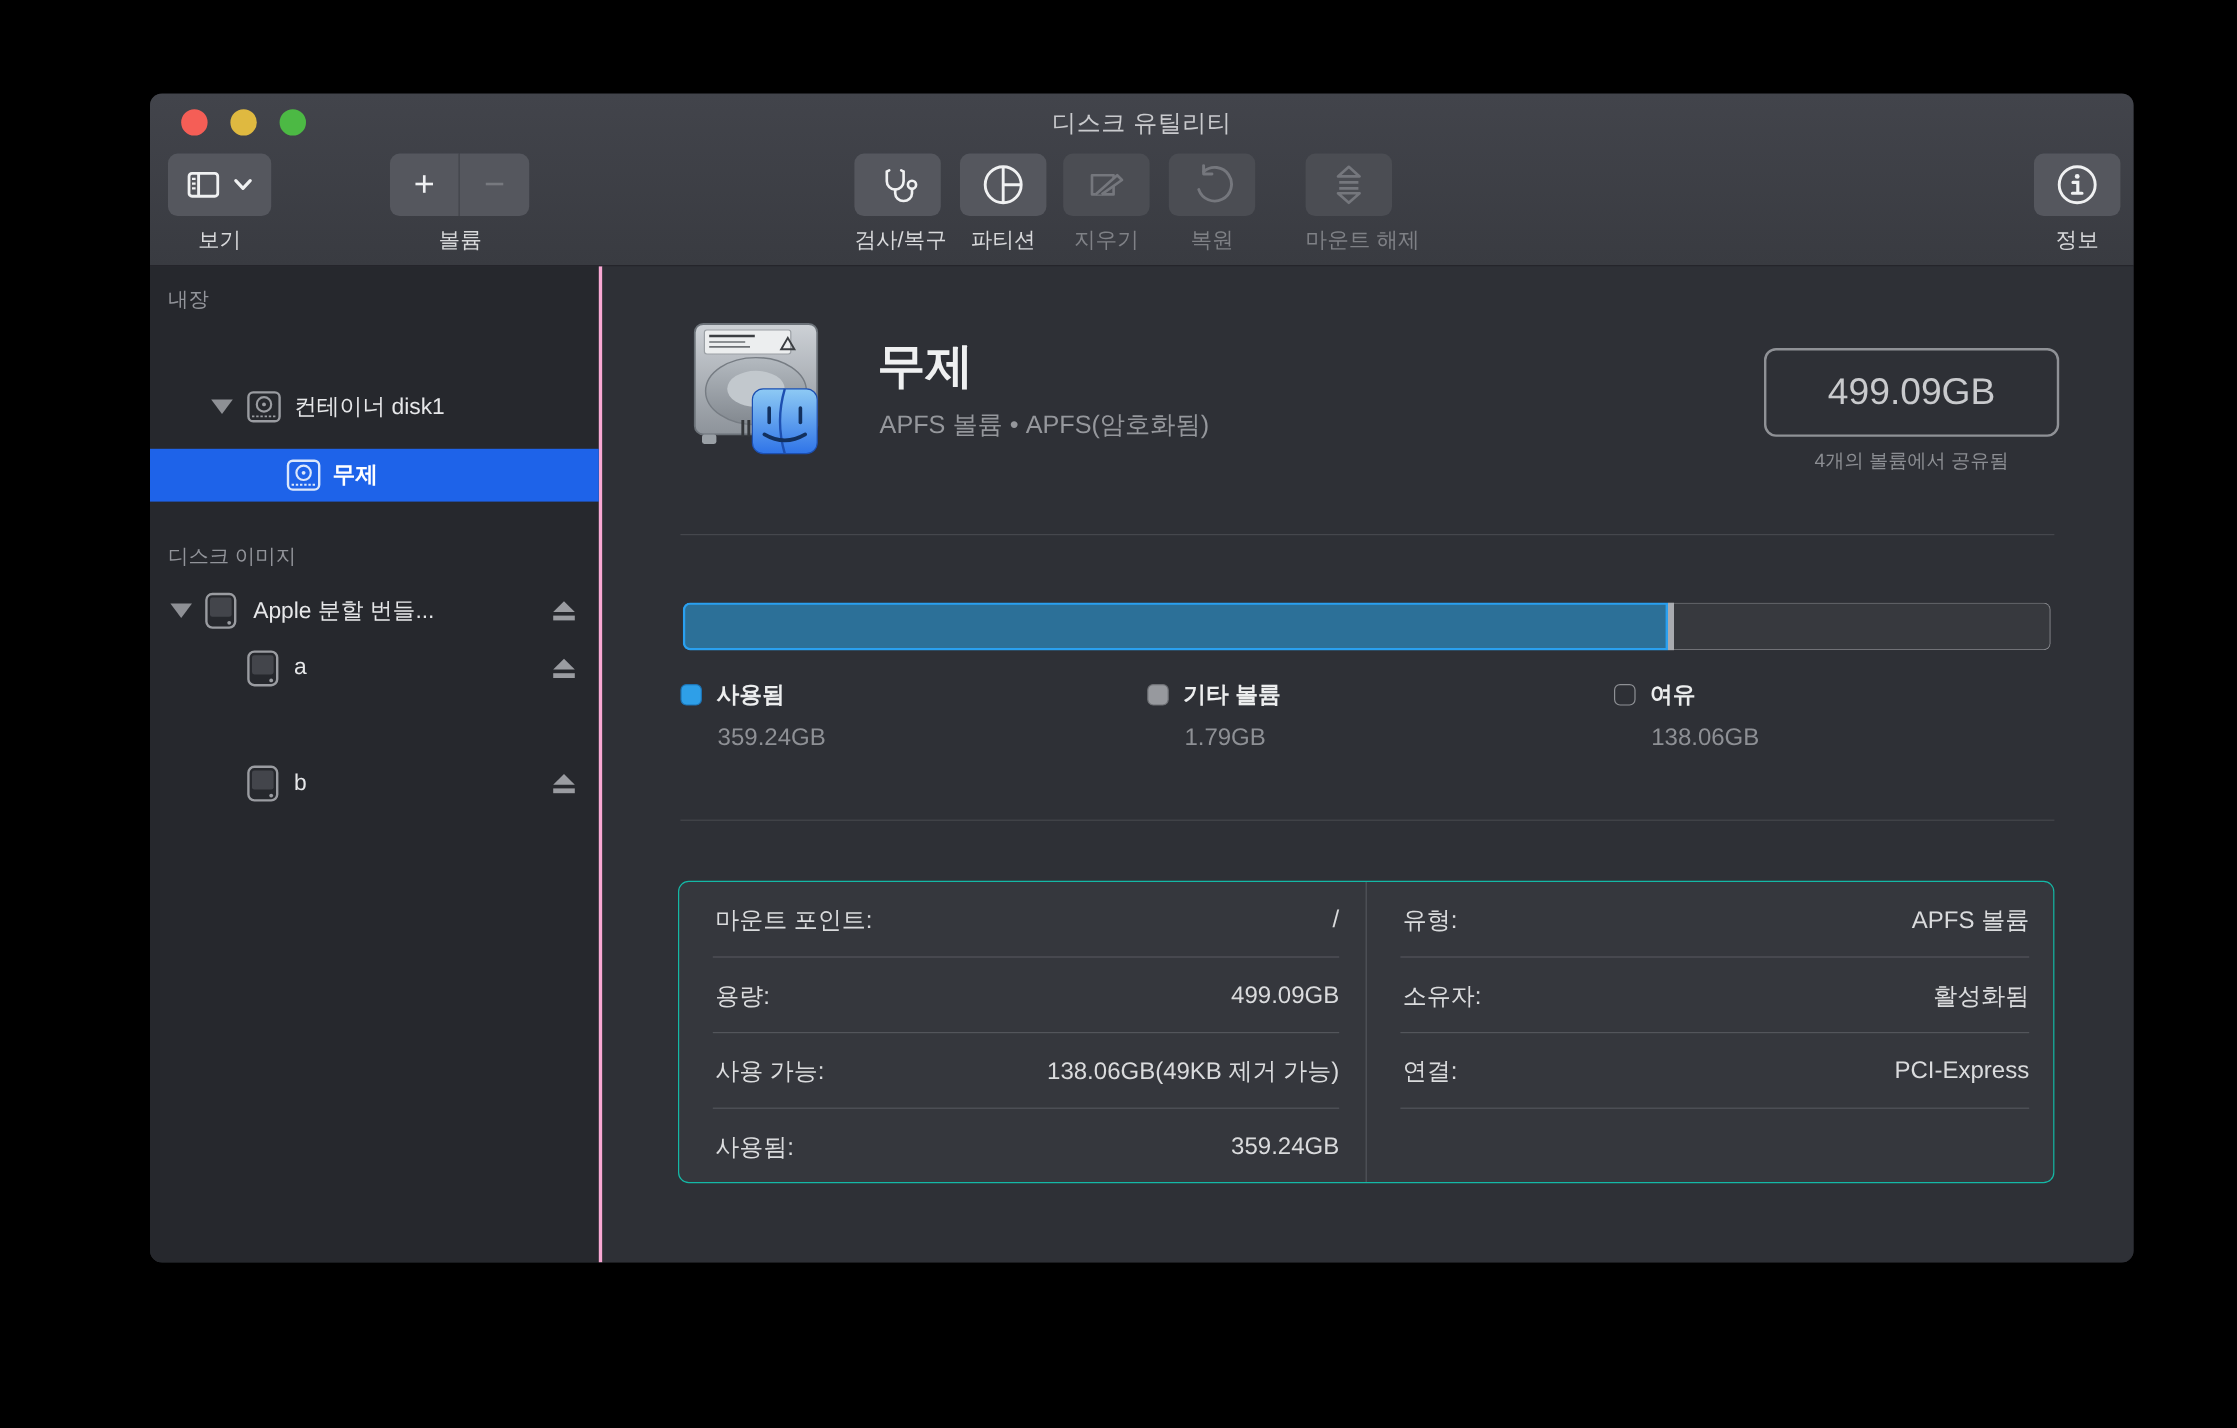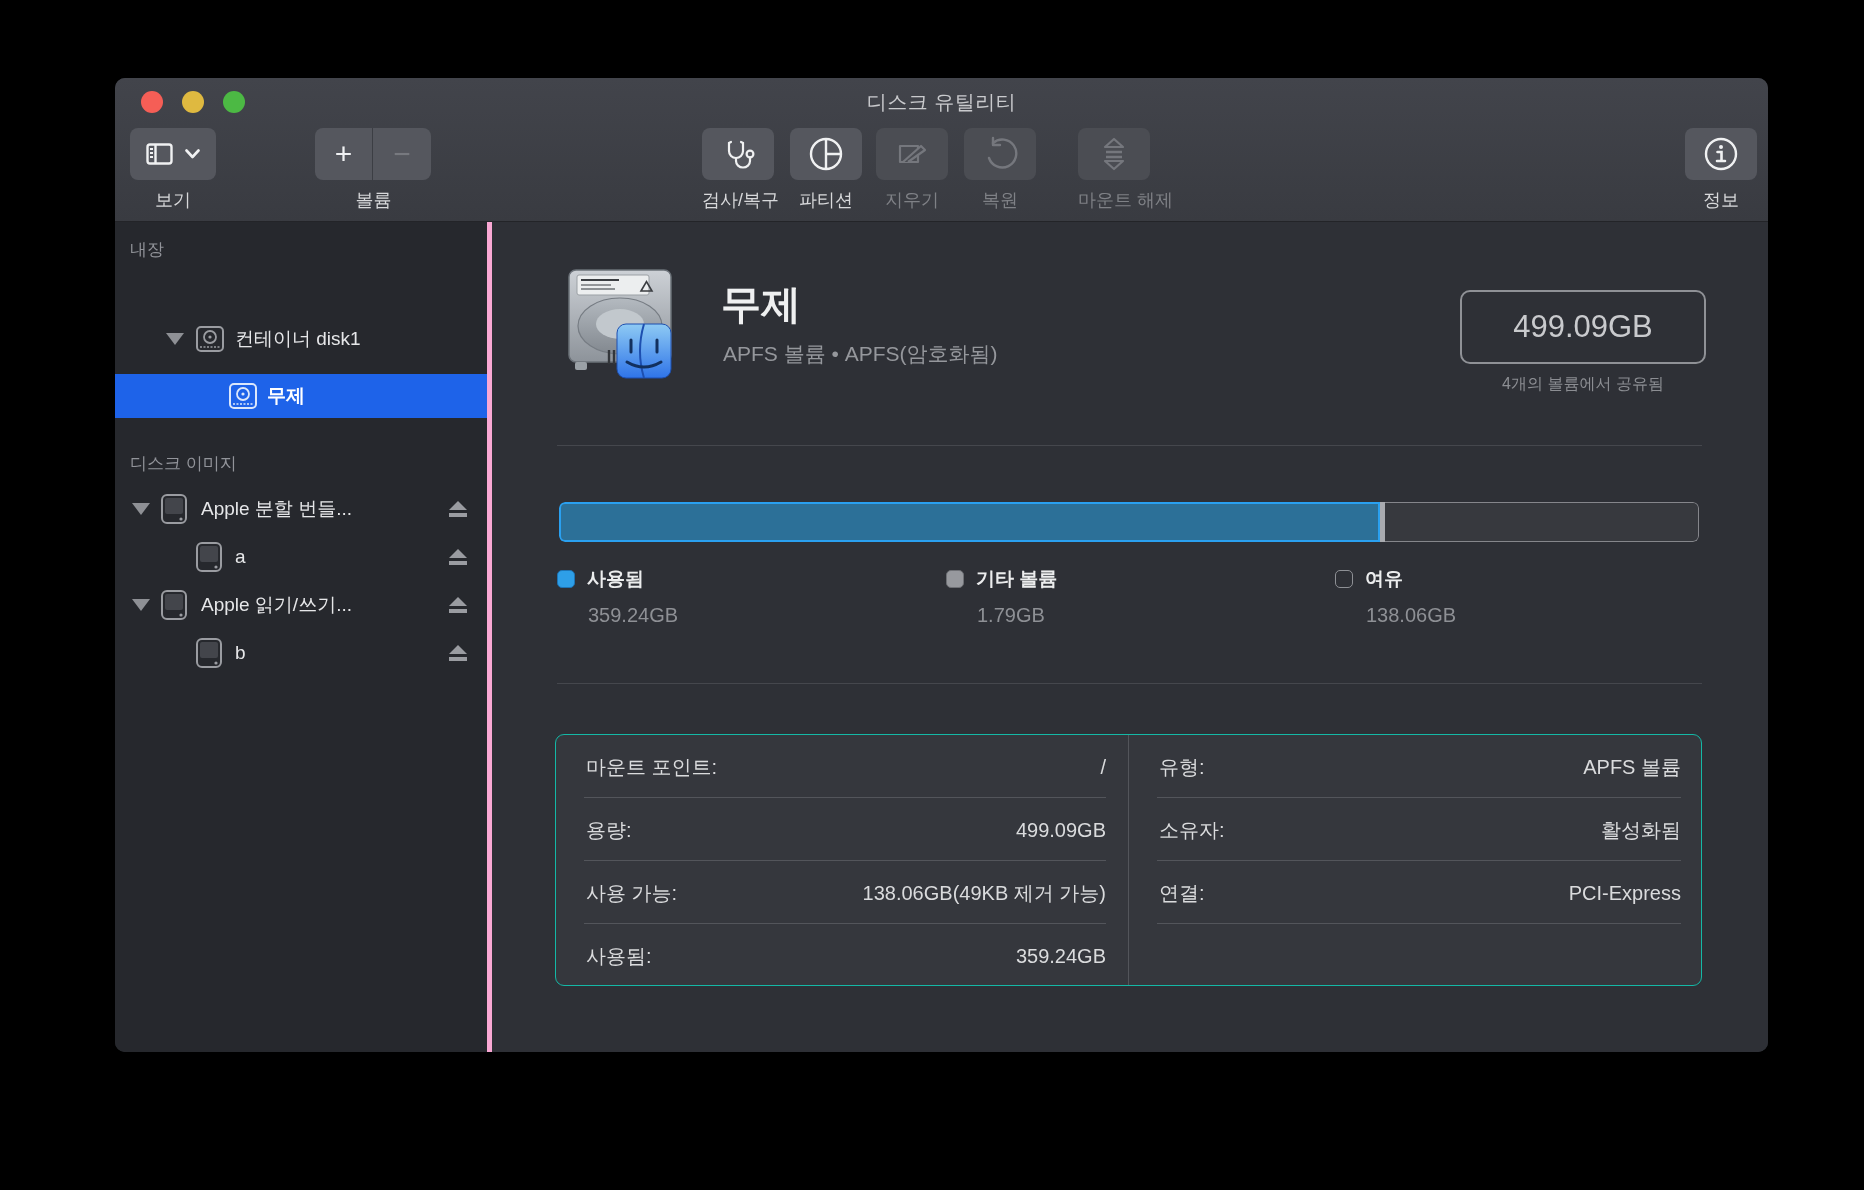--- a/index.html
+++ b/index.html
@@ -1,18 +1,18 @@
 <!DOCTYPE html>
 <html><head>
 <meta charset="utf-8">
 <style>
   * { margin:0; padding:0; box-sizing:border-box; }
   html,body { width:1864px; height:1190px; background:#000; overflow:hidden;
     font-family:"Liberation Sans","DejaVu Sans",sans-serif; }
-  .window { position:absolute; left:115px; top:78px; width:1653px; height:974px;
+  .window { position:absolute; left:125px; top:78px; width:1653px; height:974px;
     border-radius:10px; overflow:hidden; background:#2e3036;
     box-shadow:0 20px 60px rgba(0,0,0,.6); }
   
   .chrome { position:absolute; left:0; top:0; width:100%; height:144px;
     background:linear-gradient(#42444b,#393b41); border-bottom:1px solid #232428; }
   .traffic { position:absolute; left:26px; top:13px; display:flex; gap:19px; }
   .light { width:22px; height:22px; border-radius:50%; }
   .light.red { background:#f55e56; }
   .light.yellow { background:#e0bìje; }
   .light.yellow { background:#dfb940; }
@@ -26,21 +26,21 @@
   .tb-label { margin-top:8px; font-size:18px; color:#d8d9db; white-space:nowrap; }
   .tb-label.dim { color:#7f8186; }
   .seg { display:flex; }
   .seg .half { width:58px; height:52px; display:flex; align-items:center; justify-content:center; }
   .seg .half:first-child { border-right:1px solid #3c3e44; border-radius:8px 0 0 8px; background:#55575e; }
   .seg .half:last-child { border-radius:0 8px 8px 0; background:#55575e; }
   .plus-glyph { font-size:30px; color:#f0f1f3; font-weight:300; line-height:1; }
   .minus-glyph { font-size:30px; color:#77797f; font-weight:300; line-height:1; }
   
   .content { position:absolute; top:144px; bottom:0; left:0; right:0; display:flex; }
-  .sidebar { width:377px; background:#26282d; border-right:5px solid #f9a8d4;
+  .sidebar { width:377px; background:#26282d; border-right:3px solid #f9a8d4;
     position:relative; flex-shrink:0; }
   .main { flex:1; position:relative; background:#2e3036; }
   
   .side-header { position:absolute; left:15px; font-size:17px; color:#92949a; }
   .side-row { position:absolute; left:0; width:100%; height:42px; display:flex; align-items:center; }
   .side-row.selected { background:#1e63e9; }
   .disc { width:0; height:0; border-left:9px solid transparent; border-right:9px solid transparent;
     border-top:12px solid #8e9095; position:absolute; }
   .side-label { font-size:19px; color:#e6e7e9; position:absolute; white-space:nowrap; }
   .eject { position:absolute; right:18px; }
@@ -264,37 +264,20 @@
         </span>
         <span class="side-label" style="left:120px;">a</span>
         <span class="eject">
           <svg width="22" height="20" viewBox="0 0 22 20">
             <path d="M11 2 L20 11 H2 Z" fill="#9a9ca1"></path>
             <rect x="2" y="14" width="18" height="4" fill="#9a9ca1"></rect>
           </svg>
         </span>
       </div>
 
-      <div class="side-row" style="top:362px;">
-        <span class="disc" style="left:17px;"></span>
-        <span style="position:absolute; left:45px;">
-          <svg width="28" height="32" viewBox="0 0 28 32">
-            <rect x="2" y="2" width="24" height="28" rx="5" fill="none" stroke="#9a9ca1" stroke-width="2"></rect>
-            <rect x="5" y="5" width="18" height="16" rx="2" fill="#43454b"></rect>
-            <circle cx="21" cy="26" r="1.6" fill="#9a9ca1"></circle>
-          </svg>
-        </span>
-        <span class="side-label" style="left:86px;">Apple 읽기/쓰기...</span>
-        <span class="eject">
-          <svg width="22" height="20" viewBox="0 0 22 20">
-            <path d="M11 2 L20 11 H2 Z" fill="#9a9ca1"></path>
-            <rect x="2" y="14" width="18" height="4" fill="#9a9ca1"></rect>
-          </svg>
-        </span>
-      </div>
 
       <div class="side-row" style="top:410px;">
         <span style="position:absolute; left:80px;">
           <svg width="28" height="32" viewBox="0 0 28 32">
             <rect x="2" y="2" width="24" height="28" rx="5" fill="none" stroke="#9a9ca1" stroke-width="2"></rect>
             <rect x="5" y="5" width="18" height="16" rx="2" fill="#43454b"></rect>
             <circle cx="21" cy="26" r="1.6" fill="#9a9ca1"></circle>
           </svg>
         </span>
         <span class="side-label" style="left:120px;">b</span>

